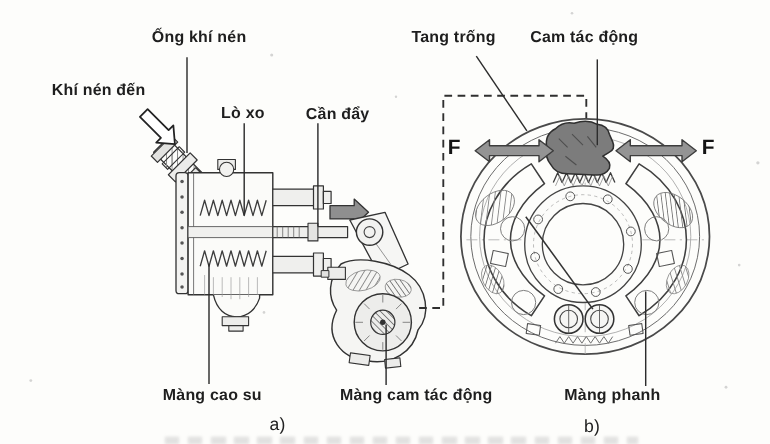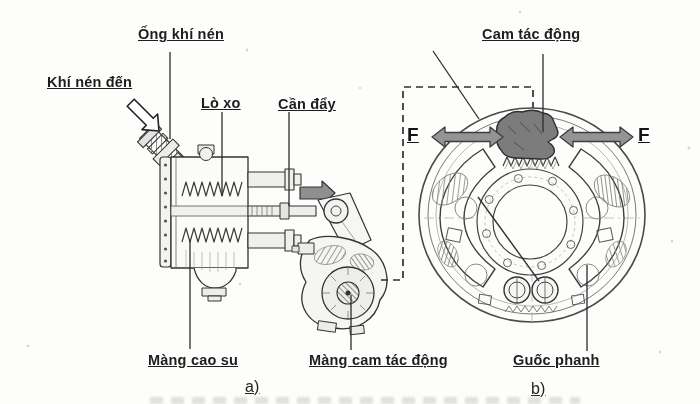--- a/index.html
+++ b/index.html
@@ -5,21 +5,21 @@
   html,body{margin:0;padding:0;background:#ffffff;}
   #stage{
     position:relative;width:700px;height:404px;
     background:#fdfdfb;overflow:hidden;
     font-family:"Liberation Sans", sans-serif;
   }
   #stage svg{position:absolute;left:0;top:0;}
   .label{
     position:absolute;white-space:nowrap;
     font:700 14.5px "Liberation Sans",sans-serif;
-    color:#1e1e1e;letter-spacing:.2px;text-decoration:underline;
+    color:#1e1e1e;letter-spacing:.2px;
   }
   .cap{font-weight:400;font-size:16px;color:#222;}
   .flab{font-size:19px;font-weight:700;color:#141414;}
   .caption-blur{
     position:absolute;left:150px;top:397px;width:430px;height:7px;
     background:repeating-linear-gradient(90deg,#c6c6c6 0 13px,transparent 13px 21px);
     filter:blur(1.3px);opacity:.5;
   }
 </style>
 </head>
@@ -253,20 +253,21 @@
 </svg>
 
   <div class="label" style="left:138px;top:26px">Ống khí nén</div>
   <div class="label" style="left:47px;top:74px">Khí nén đến</div>
   <div class="label" style="left:201px;top:95px">Lò xo</div>
   <div class="label" style="left:278px;top:96px">Cần đẩy</div>
   <div class="label" style="left:148px;top:352px">Màng cao su</div>
   <div class="label" style="left:309px;top:352px">Màng cam tác động</div>
   <div class="label cap" style="left:245px;top:378px">a)</div>
 
+  <div class="label" style="left:374px;top:26px">Tang trống</div>
   <div class="label" style="left:482px;top:26px">Cam tác động</div>
-  <div class="label" style="left:513px;top:352px">Guốc phanh</div>
+  <div class="label" style="left:513px;top:352px">Màng phanh</div>
   <div class="label flab" style="left:407px;top:124px">F</div>
   <div class="label flab" style="left:638px;top:124px">F</div>
   <div class="label cap" style="left:531px;top:380px">b)</div>
 
   <div class="caption-blur"></div>
 </div>
 
 </body></html>

